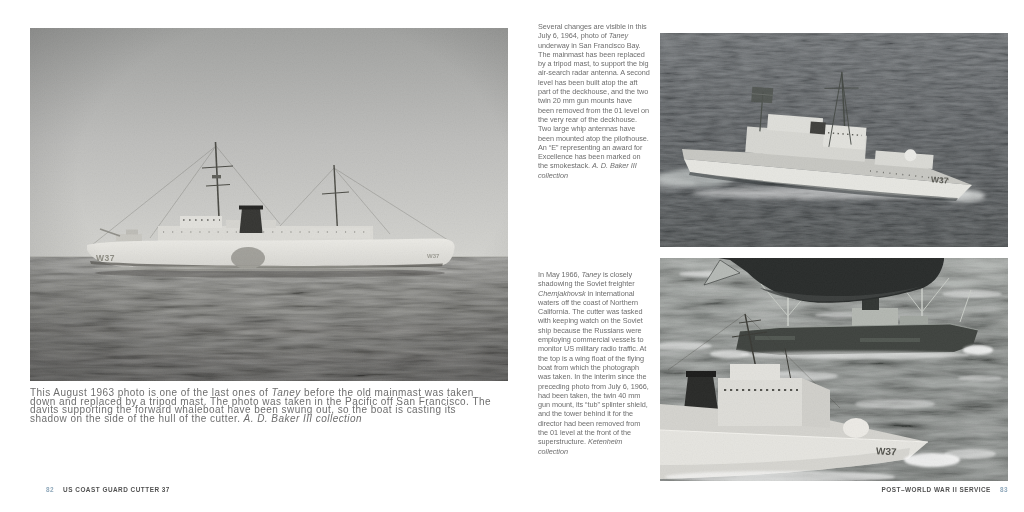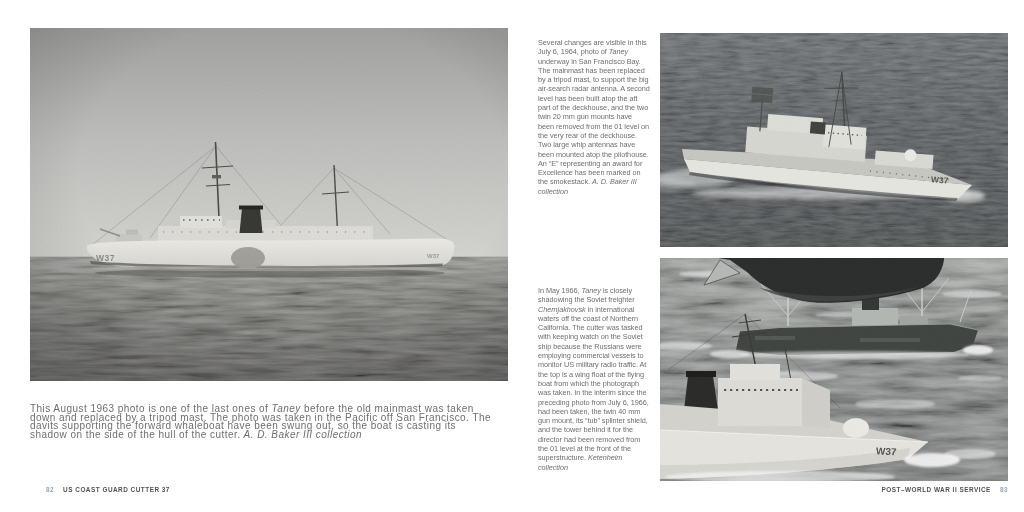--- a/index.html
+++ b/index.html
@@ -1,20 +1,20 @@
 <!DOCTYPE html>
 <html><head>
 <meta charset="utf-8">
 <style>
   html,body{margin:0;padding:0;background:#ffffff;}
   .spread{position:relative;width:1024px;height:512px;background:#ffffff;overflow:hidden;
           font-family:"Liberation Sans",sans-serif;}
   .photo{position:absolute;display:block;}
   .photo svg{display:block;}
-  .caption{position:absolute;color:#6e6e6e;margin-top:16px;}
+  .caption{position:absolute;color:#6e6e6e;}
   .caption i{font-style:italic;}
   .caption-left{left:30px;top:389px;width:462px;font-size:10px;line-height:8.6px;letter-spacing:.45px;}
   .caption-col{left:538px;width:112px;font-size:7.3px;line-height:9.3px;letter-spacing:-.05px;}
   .caption-col-1{top:22px;}
   .caption-col-2{top:270px;}
   .folio{position:absolute;top:486px;font-size:6.4px;font-weight:bold;letter-spacing:.5px;color:#515151;
          white-space:nowrap;}
   .folio-left{left:46px;}
   .folio-right{right:16px;text-align:right;}
   .folio .pagenum{font-weight:bold;}

